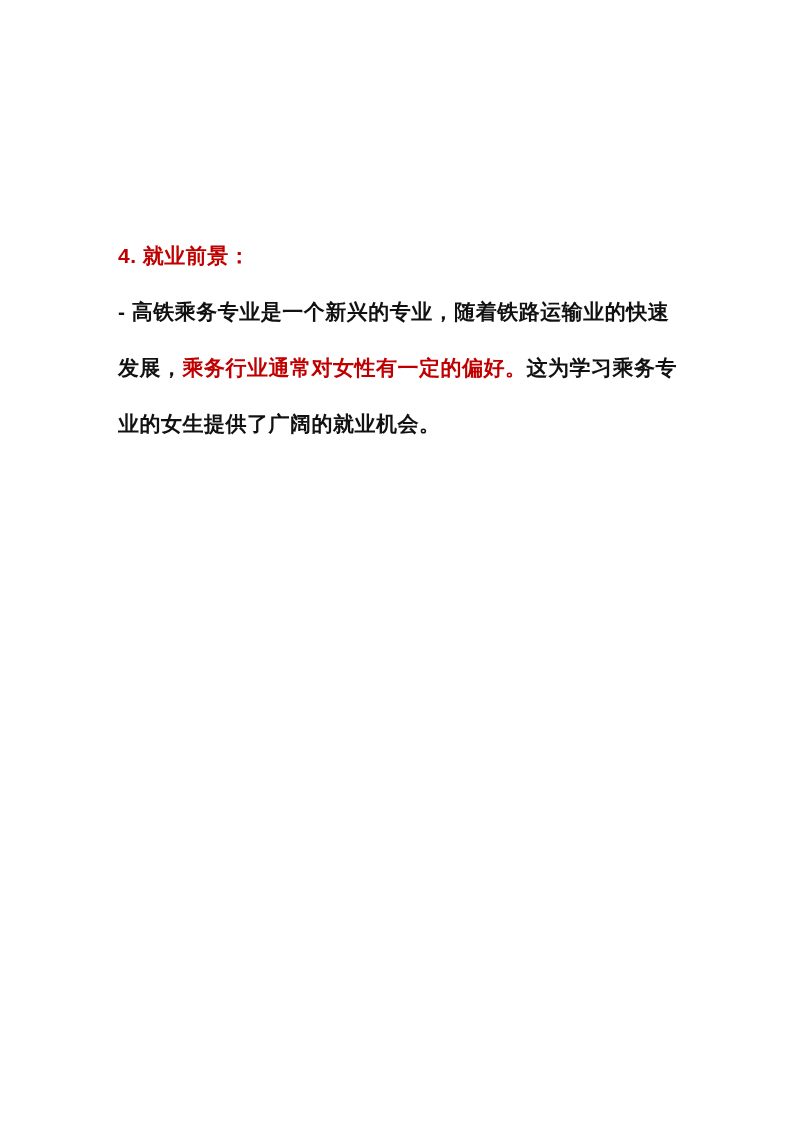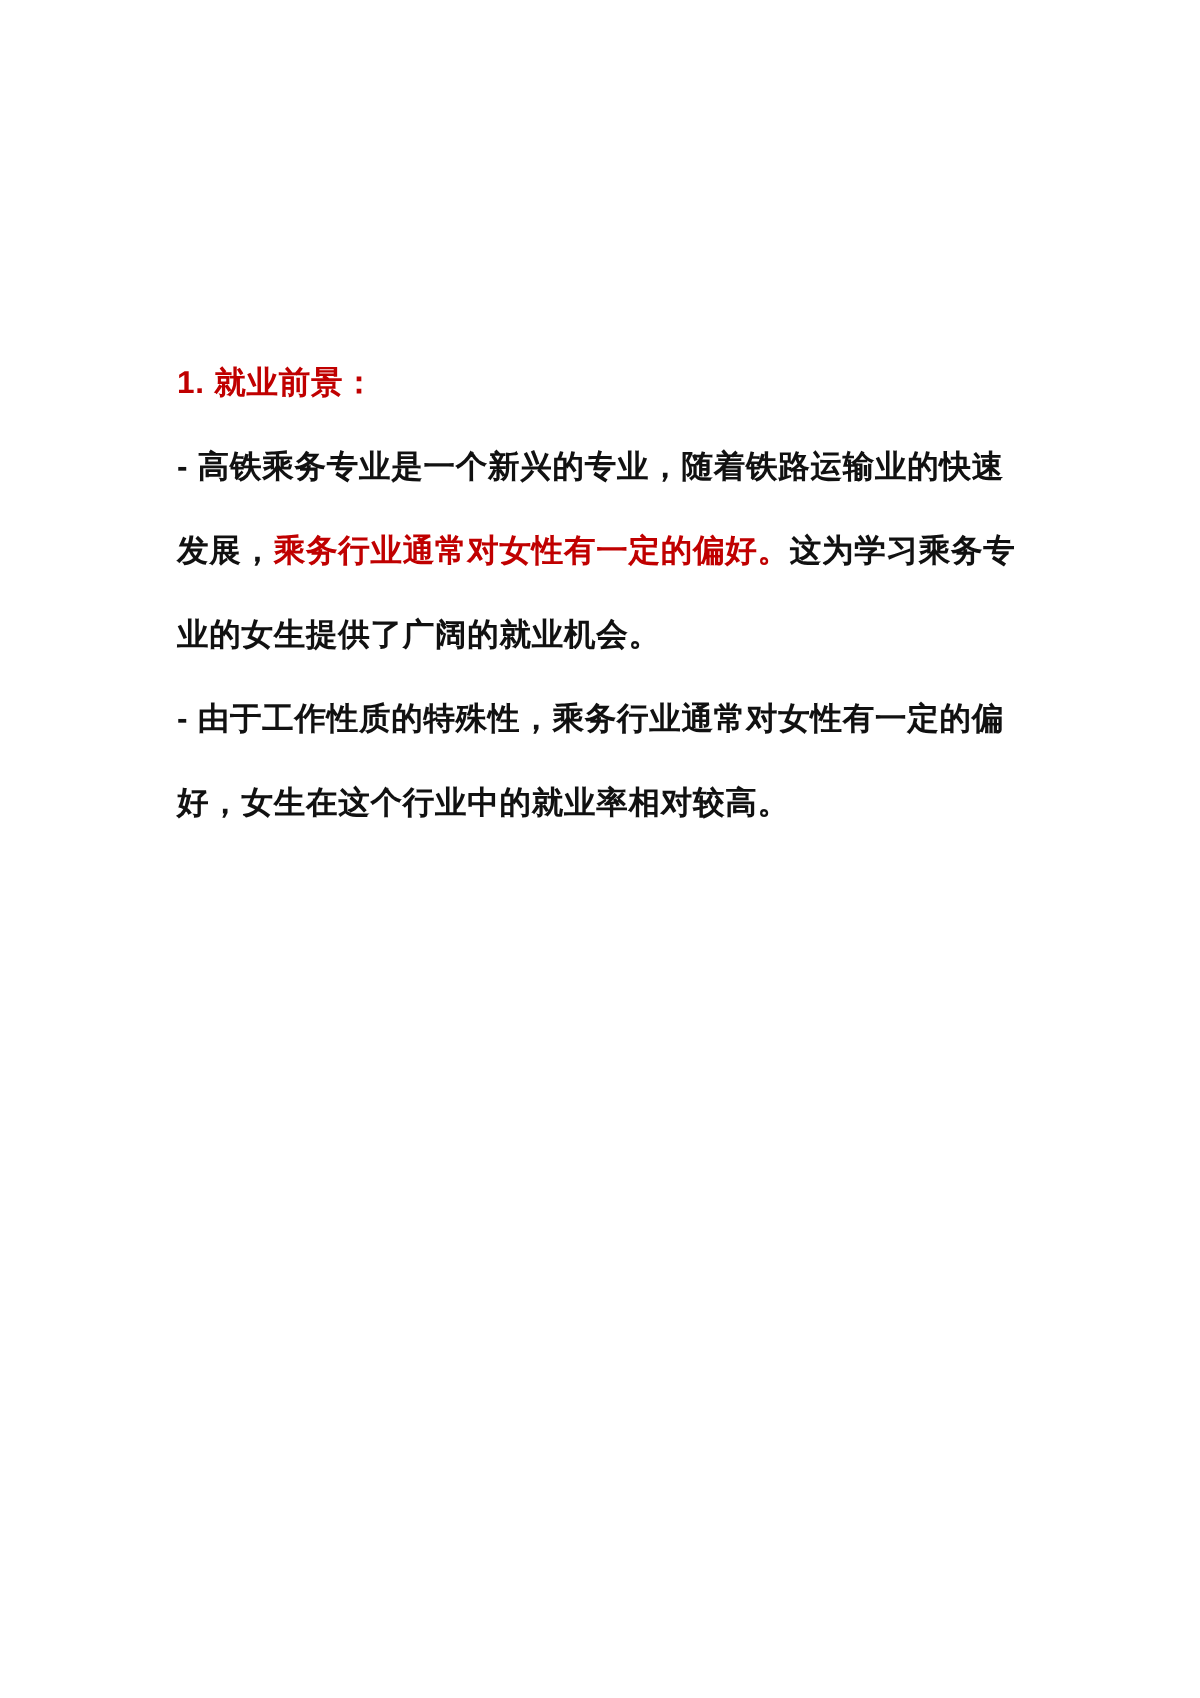--- a/index.html
+++ b/index.html
@@ -47,25 +47,22 @@
   }
 </style>
 </head>
 <body>
 
 <div class="page">
   <div class="doc-body">
 
 
     <p class="para">
-      <span class="heading-num">1. 就业前景：</span>
+      <span class="heading-num">4. 就业前景：</span>
     </p>
 
     <p class="para">
       <span class="seg-black">- 高铁乘务专业是一个新兴的专业，随着铁路运输业的快速发展，</span><span class="seg-red">乘务行业通常对女性有一定的偏好。</span><span class="seg-black">这为学习乘务专业的女生提供了广阔的就业机会。</span>
     </p>
 
-    <p class="para">
-      <span class="seg-black">- 由于工作性质的特殊性，乘务行业通常对女性有一定的偏好，女生在这个行业中的就业率相对较高。</span>
-    </p>
 
   </div>
 </div>
 
 </body></html>

